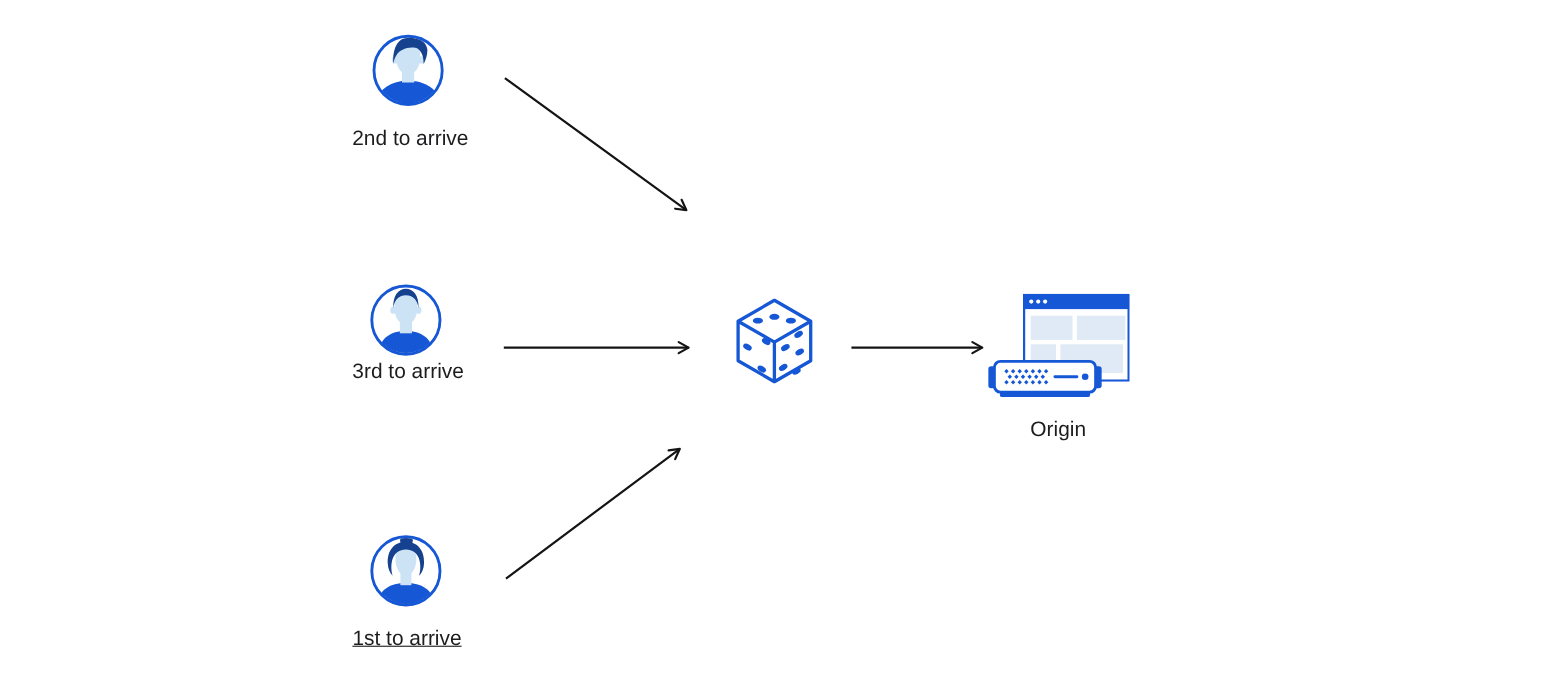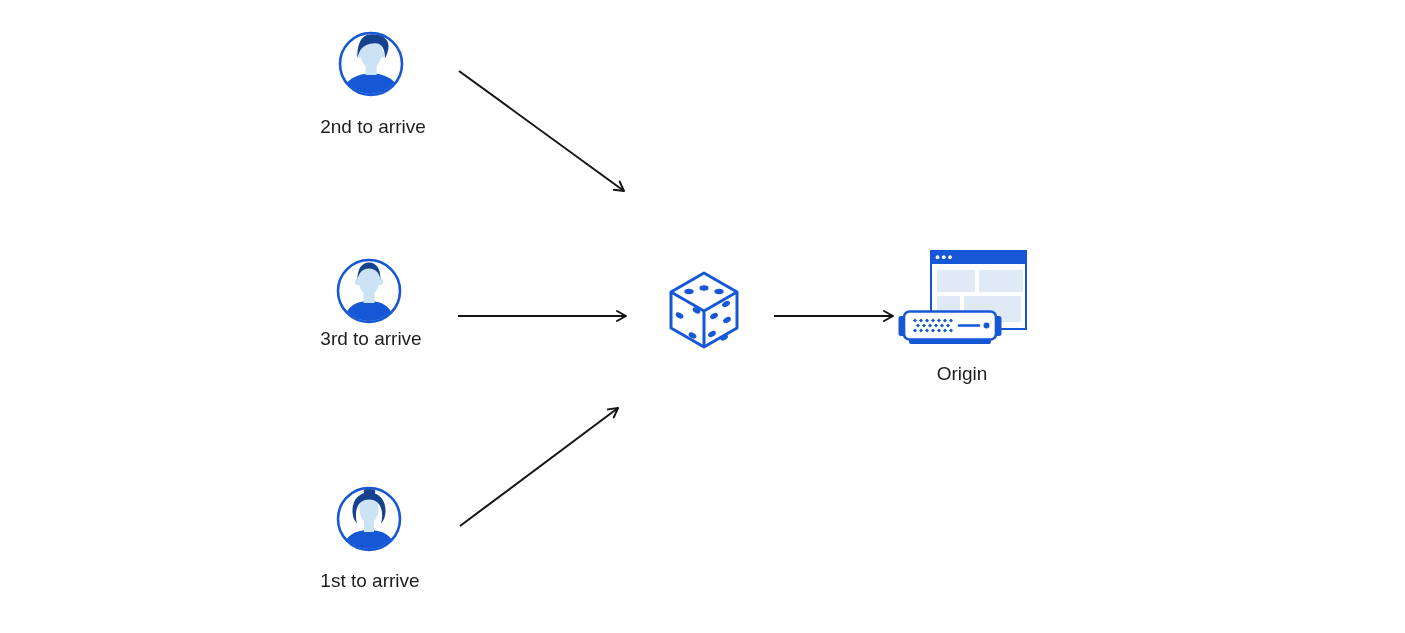--- a/index.html
+++ b/index.html
@@ -15,21 +15,21 @@
   .avatar-svg { display: block; width: 66px; height: 66px; }
   .node-label {
     position: absolute;
     font-size: 19px;
     line-height: 22px;
     color: #1d1d1f;
     white-space: nowrap;
     transform: translateX(-50%);
     text-align: center;
   }
-  .origin-wrap { position: absolute; left: 890px; top: 242px; width: 145px; height: 150px; }
+  .origin-wrap { position: absolute; left: 890px; top: 259px; width: 145px; height: 150px; }
   .browser-svg { position: absolute; left: 40px; top: 8px; width: 97px; height: 80px; }
   .server-svg { position: absolute; left: 8px; top: 68px; width: 104px; height: 36px; }
   .origin-label { left: 72px; top: 121px; }
 </style>
 </head>
 <body>
 
 <div class="canvas">
 
   <svg class="arrow-layer" viewBox="0 0 1405 633" aria-hidden="true">
@@ -94,21 +94,21 @@
       <circle cx="33" cy="33" r="31" fill="#ffffff" stroke="#1557d5" stroke-width="2.6"></circle>
       <g clip-path="url(#clipC)">
         <path d="M7,66 C7,51 17.5,44 33,44 C48.5,44 59,51 59,66 Z" fill="#1557d5"></path>
         <rect x="28" y="32" width="10" height="14" fill="#cce3f6"></rect>
         <ellipse cx="33.5" cy="5.5" rx="5.8" ry="4.8" fill="#16418e"></ellipse>
         <path d="M23.5,22 C23.5,13 27.5,8.5 33,8.5 C38.5,8.5 42.5,13 42.5,22 C42.5,24 42.3,25.5 42,27 C41,32.5 37.5,37.5 33,37.5 C28.5,37.5 25,32.5 24,27 C23.7,25.5 23.5,24 23.5,22 Z" fill="#cce3f6"></path>
         <path d="M33,6.5 C22,6.5 16,15 16.5,26 C16.7,31 18.5,35 21,37.5 C18,27 20.5,13.5 33,13.5 C45.5,13.5 48,27 45,37.5 C47.5,35 49.3,31 49.5,26 C50,15 44,6.5 33,6.5 Z" fill="#16418e"></path>
       </g>
     </svg>
   </div>
-  <div class="node-label" style="left:370px; top:570px;">1st to arrive</div>
+  <div class="node-label" style="left:370px; top:570px;text-decoration:underline;">1st to arrive</div>
 
   <div class="node" style="left:667px; top:270px; width:74px; height:80px;">
     <svg viewBox="0 0 74 80" width="74" height="80">
       <path d="M37,3 L70,22 L70,58 L37,77 L4,58 L4,22 Z" fill="#ffffff" stroke="#1557d5" stroke-width="3" stroke-linejoin="round"></path>
       <path d="M4,22 L37,41 L70,22 M37,41 L37,77" fill="none" stroke="#1557d5" stroke-width="3" stroke-linejoin="round"></path>
       <g fill="#1557d5">
         <ellipse cx="22" cy="21.5" rx="4.6" ry="2.7"></ellipse>
         <ellipse cx="37" cy="18" rx="4.6" ry="2.7"></ellipse>
         <ellipse cx="52" cy="21.5" rx="4.6" ry="2.7"></ellipse>
         <ellipse cx="29.5" cy="40.5" rx="4.2" ry="2.6" transform="rotate(30 29.5 40.5)"></ellipse>

